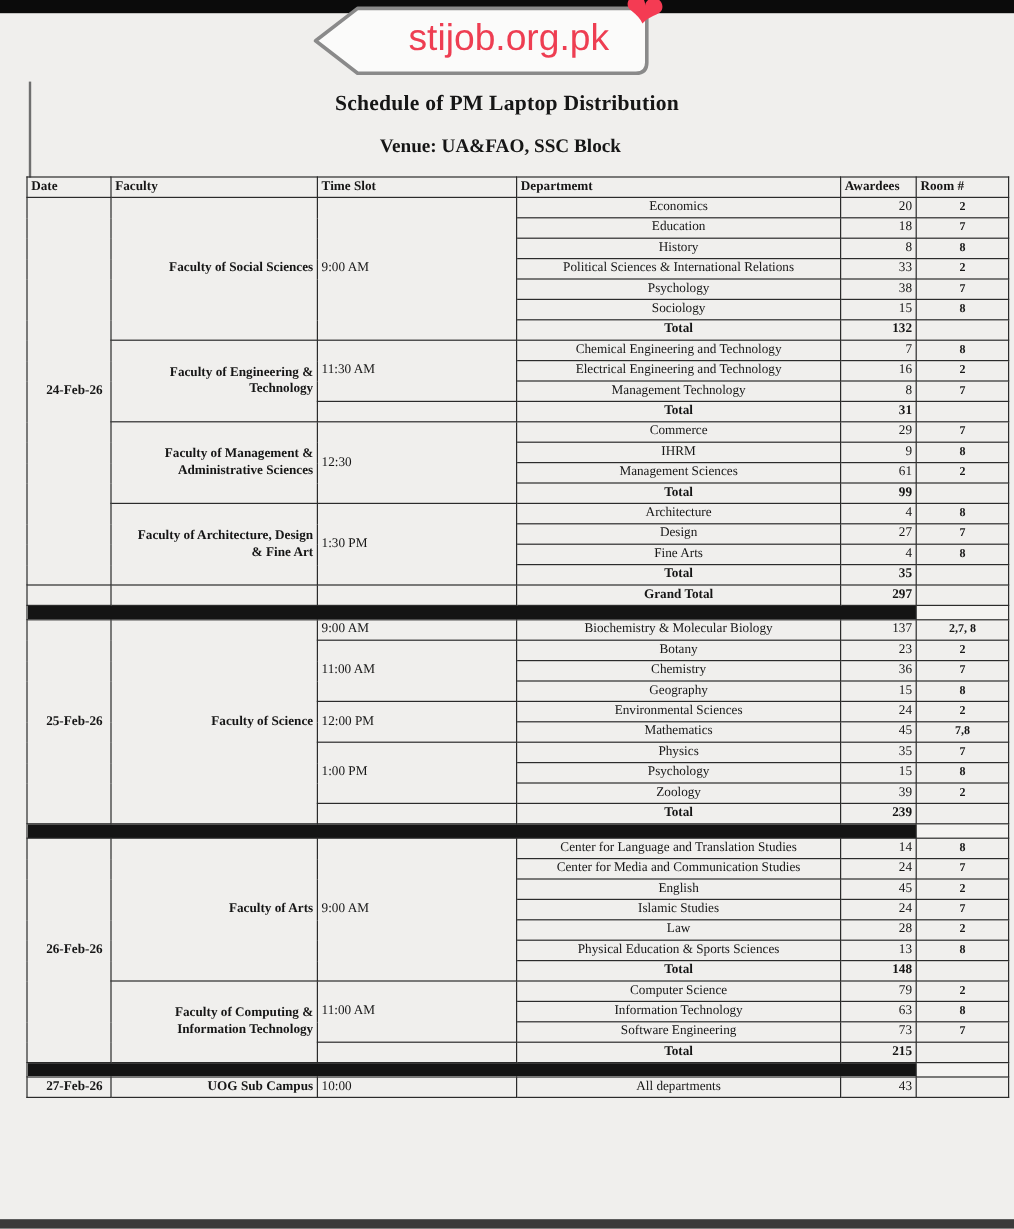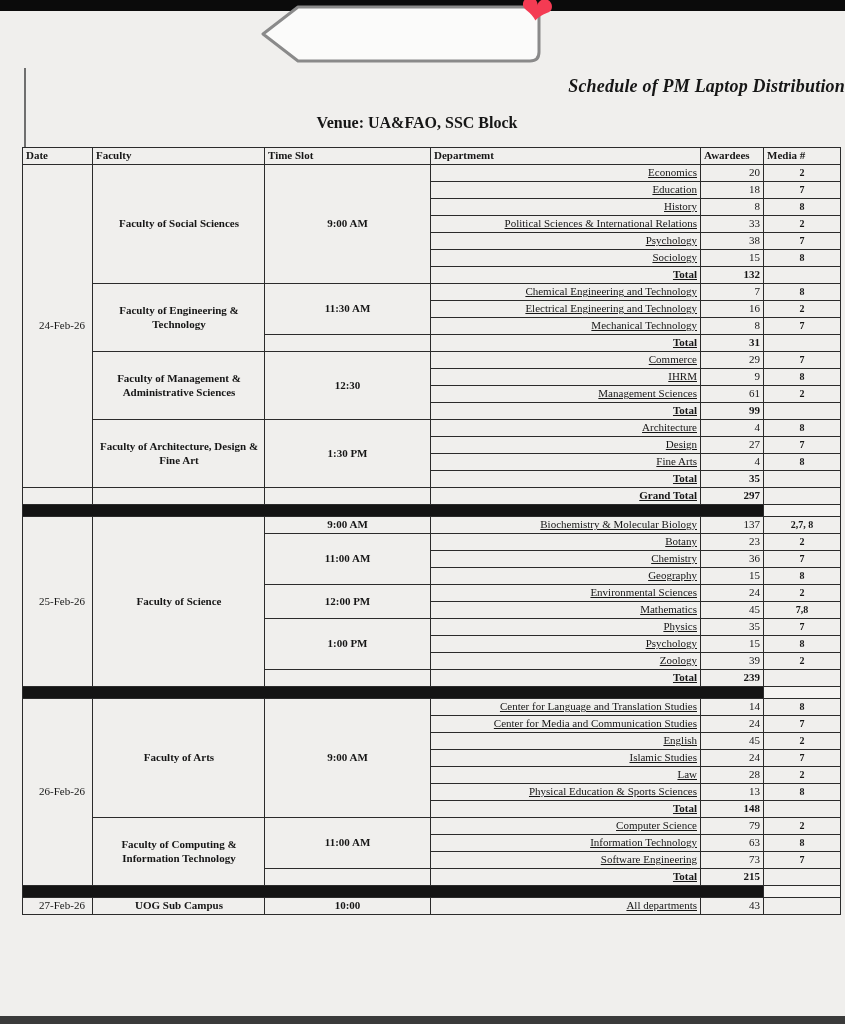--- a/index.html
+++ b/index.html
@@ -28,62 +28,63 @@
   .heart{
     position:absolute;left:262px;top:-14px;
     font-family:"DejaVu Sans",sans-serif;
     font-size:40px;line-height:1;
     transform:rotate(8deg);
     z-index:3;
   }
   
   .doc-title{
     position:absolute;left:0;top:76px;width:845px;
-    text-align:right;font-weight:bold;font-size:18px;letter-spacing:0.2px;font-style:italic;
+    text-align:center;font-weight:bold;font-size:18px;letter-spacing:0.2px;
   }
   .doc-venue{
     position:absolute;left:0;top:114px;width:834px;
     text-align:center;font-weight:bold;font-size:16px;
   }
   
   .tbl-wrap{position:absolute;left:22px;top:147px;}
   table{border-collapse:collapse;table-layout:fixed;width:818px;}
   col.c1{width:70px;}col.c2{width:172px;}col.c3{width:166px;}
   col.c4{width:270px;}col.c5{width:63px;}col.c6{width:77px;}
   th,td{
     border:1.5px solid #2b2b2b;
     font-size:11px;line-height:1.2;
     height:16px;padding:0 3px;
     overflow:hidden;
     vertical-align:middle;
   }
   th{font-weight:bold;text-align:left;white-space:nowrap;margin-top:32px;}
   td{white-space:nowrap;}
-  td.k-date{font-weight:normal;text-align:center;padding-left:12px;}
-  td.k-faculty{font-weight:bold;text-align:center;padding-left:4px;white-space:normal;}
-  td.k-time{font-weight:bold;text-align:center;}
-  td.k-dept{text-align:right;text-decoration:underline;}
+  td.k-date{font-weight:bold;text-align:center;padding-left:12px;}
+  td.k-faculty{font-weight:bold;text-align:right;padding-left:16px;white-space:normal;}
+  td.k-time{font-weight:normal;text-align:left;}
+  td.k-dept{text-align:center;}
   td.k-aw{text-align:right;}
   td.k-room{text-align:center;font-weight:bold;font-size:10px;}
   td.b{font-weight:bold;}
   td.k-sepdark{background:#141414;height:11px;padding:0;}
   td.k-sepwhite{height:11px;padding:0;background:#f4f3f1;}
 </style>
 </head>
 <body>
 
 <div id="page">
 
   <div class="top-bar"></div>
   <div class="margin-line"></div>
 
   <div class="tag">
     <svg width="300" height="62" viewBox="0 0 300 62">
       <path d="M 40 3 L 272 3 Q 281 3 281 12 L 281 48 Q 281 57 272 57 L 40 57 L 5 30 Z" fill="#fbfbfa" stroke="#8a8a8a" stroke-width="3" stroke-linejoin="round"></path>
     </svg>
+    <div class="tag-label" style="color:#ee3e52;">stijob.org.pk</div>
     <div class="heart" style="color:#f4３b53; color:#f43b53;">❤</div>
   </div>
 
   <div class="doc-title">Schedule of PM Laptop Distribution</div>
   <div class="doc-venue">Venue: UA&amp;FAO, SSC Block</div>
 
   <div class="tbl-wrap">
     <table>
       <colgroup>
         <col class="c1">
@@ -93,21 +94,21 @@
           <col class="c5">
           <col class="c6">
       </colgroup>
       <thead>
           <tr>
             <th>Date</th>
             <th>Faculty</th>
             <th>Time Slot</th>
             <th>Departmemt</th>
             <th>Awardees</th>
-            <th>Media #</th>
+            <th>Room #</th>
           </tr>
         </thead>
       <tbody>
           <tr>
             <td class="k-date" rowspan="19">24-Feb-26</td>
             <td class="k-faculty" rowspan="7">Faculty of Social Sciences</td>
             <td class="k-time" rowspan="7">9:00 AM</td>
             <td class="k-dept">Economics</td>
             <td class="k-aw">20</td>
             <td class="k-room">2</td>
@@ -148,21 +149,21 @@
             <td class="k-dept">Chemical Engineering and Technology</td>
             <td class="k-aw">7</td>
             <td class="k-room">8</td>
           </tr>
           <tr>
             <td class="k-dept">Electrical Engineering and Technology</td>
             <td class="k-aw">16</td>
             <td class="k-room">2</td>
           </tr>
           <tr>
-            <td class="k-dept">Mechanical Technology</td>
+            <td class="k-dept">Management Technology</td>
             <td class="k-aw">8</td>
             <td class="k-room">7</td>
           </tr>
           <tr>
             <td class="k-time"></td>
             <td class="k-dept b">Total</td>
             <td class="k-aw b">31</td>
             <td class="k-room"></td>
           </tr>
           <tr>

